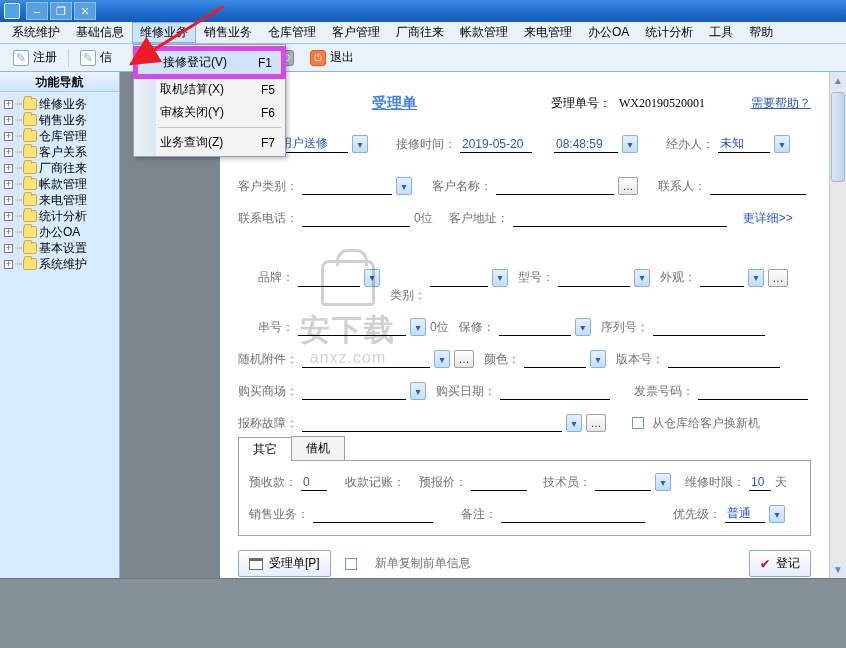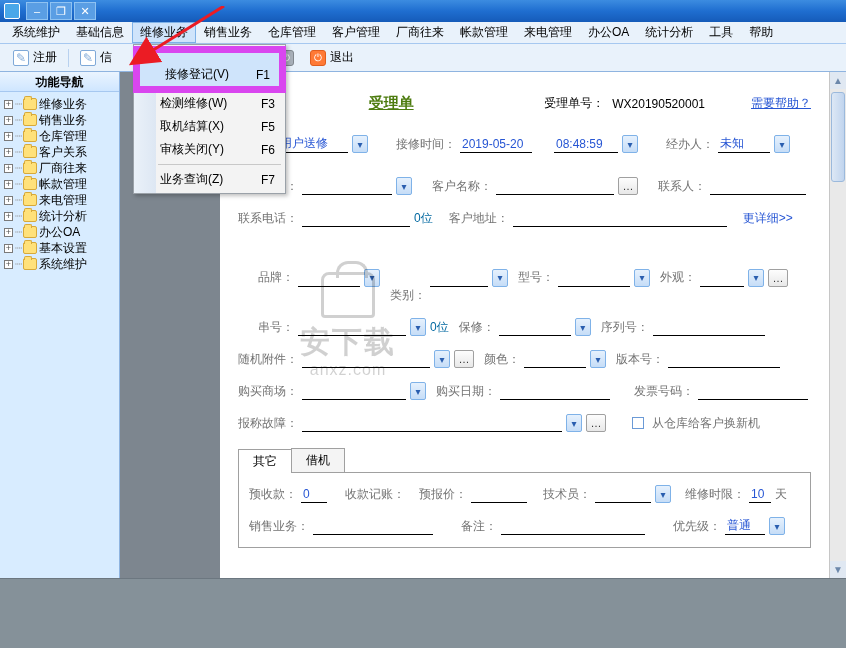--- a/index.html
+++ b/index.html
@@ -79,47 +79,47 @@
   .dotline { width:6px; text-align:center; color:#9a9a9a; }
 
   .gutter { width:100px; background:#7d868f; }
 
   .content {
     flex:1; background:#fff; position:relative; padding:10px 12px 6px 12px;
   }
 
   
   .hdr-row { display:flex; align-items:center; }
-  .hdr-title { flex:1; text-align:center; font-size:15px; font-weight:bold; color:#4d7c0f; }
-  .hdr-right { display:flex; align-items:center; gap:8px; }
+  .hdr-title { flex:1; text-align:center; font-size:15px; font-weight:bold; color:#3b82f6; }
+  .hdr-right { display:flex; align-items:center; gap:8px;font-family:Liberation Serif, serif; }
   .help-link { color:#2756d4; text-decoration:underline; cursor:pointer; }
 
   .form-row { display:flex; align-items:center; gap:4px; margin-top:14px; flex-wrap:nowrap; }
   label.lab { font-size:12px; color:#737373; white-space:nowrap; }
   input.txt {
     border:none; border-bottom:1px solid #000; background:transparent;
     font-size:12px; padding:0 2px; height:18px;
   }
   .combo-btn {
     width:16px; height:18px; background:linear-gradient(to bottom,#e6f1fd,#c6ddf7);
     border:1px solid #7fb2e8; border-radius:2px; display:inline-flex;
     align-items:center; justify-content:center; color:#2a5eaf; font-size:10px;
     cursor:pointer;
   }
   .ell-btn {
     width:20px; height:18px; border:1px solid #a0a0a0; border-radius:2px;
     background:linear-gradient(to bottom,#fdfdfd,#e8e8e8);
     display:inline-flex; align-items:center; justify-content:center;
     font-size:11px; cursor:pointer; color:#333;
   }
-  .red { color:#0369a1; }
+  .red { color:#737373; }
   .blue { color:#2756d4; }
 
   
-  .tabs { margin-top:16px; }
+  .tabs { margin-top:4px; }
   .tabstrip { display:flex; border-bottom:1px solid #a0a0a0; }
   .tab {
     border:1px solid #a0a0a0; border-bottom:none; padding:3px 14px;
     background:#f4f4f4; margin-right:-1px; cursor:pointer;
   }
   .tab.active { background:#fff; position:relative; top:1px; }
   .tabpage { border:1px solid #a0a0a0; border-top:none; padding:12px 10px; }
 
   .footer-btn {
     border:1px solid #8aa6c9; border-radius:2px; padding:4px 10px;
@@ -135,21 +135,21 @@
   
   .dropdown {
     position:absolute; top:44px; left:133px; width:153px;
     background:#f3f3f3; border:1px solid #9aa1a8; box-shadow:2px 2px 4px rgba(0,0,0,.25);
     z-index:50; font-size:12px;
   }
   .dropdown .dd-row {
     display:flex; align-items:center; justify-content:space-between;
     padding:3px 10px 3px 26px; cursor:default; position:relative;
   }
-  .dropdown .dd-row.sel { background:#cfe4fb; border:7px solid #d946ef; margin:-1px; padding:13px 9px 3px 25px;}
+  .dropdown .dd-row.sel { background:#cfe4fb; border:5px solid #d946ef; margin:-1px; padding:3px 9px 3px 25px;}
   .dropdown .dd-sep { height:1px; background:#c8c8c8; margin:3px 4px 3px 24px; }
   .dropdown { padding:2px 0;}
   .dropdown::before { content:""; position:absolute; left:0; top:0; bottom:0; width:22px;
     background:linear-gradient(to right,#eaf1f9,#dde7f3); }
 
   
   .red-arrow { position:absolute; top:6px; left:128px; z-index:60; pointer-events:none; }
 
   
   .watermark {
@@ -233,24 +233,20 @@
   </defs>
   <line x1="96" y1="0" x2="6" y2="56" stroke="#eb1c24" stroke-width="3" marker-end="url(#ah)"></line>
 </svg>
 
 <div class="dropdown">
   <div class="dd-row sel">
     <span>接修登记(V)</span>
     <span>F1</span>
   </div>
   <div class="dd-row">
-    <span>检测维修(W)</span>
-    <span>F3</span>
-  </div>
-  <div class="dd-row">
     <span>取机结算(X)</span>
     <span>F5</span>
   </div>
   <div class="dd-row">
     <span>审核关闭(Y)</span>
     <span>F6</span>
   </div>
   <div class="dd-sep"></div>
   <div class="dd-row">
     <span>业务查询(Z)</span>
@@ -339,21 +335,21 @@
   <div style="flex:1; position:relative; background:#7d868f;">
     <div class="bottom-chrome"></div>
     <div class="scroll-v" style="top:0; bottom:70px;">
       <div class="arrow up">▲</div>
       <div class="thumb"></div>
       <div class="arrow down">▼</div>
     </div>
 
     <div class="content" style="position:absolute; left:0; right:17px; top:0; bottom:70px; background:#fff; overflow:hidden; padding:22px 18px 8px 18px;">
 
-      <div class="watermark" style="left:80px; top:200px;">
+      <div class="watermark" style="left:80px; top:188px;">
         <div class="wm-box"></div>
         <div class="wm-zh">安下载</div>
         <div class="wm-en">anxz.com</div>
       </div>
 
       <div class="hdr-row">
         <div class="hdr-title" style="text-decoration:underline;">受理单</div>
         <div class="hdr-right">
           <span>受理单号：</span>
           <span>WX20190520001</span>
@@ -486,16 +482,30 @@
             <input class="txt" style="width: 120px;">
             <label class="lab" style="margin-left:24px;">备注：</label>
             <input class="txt" style="width: 144px;">
             <label class="lab" style="margin-left:24px;">优先级：</label>
             <input class="txt blue" style="width: 40px;" value="普通">
             <span class="combo-btn">▾</span>
           </div>
         </div>
       </div>
 
+      <div class="form-row" style="margin-top:14px; justify-content:space-between;">
+        <div style="display:flex; align-items:center; gap:14px;">
+          <div class="footer-btn">
+            <span class="print-ic"></span>
+            <span>受理单[P]</span>
+          </div>
+          <span class="chk"></span>
+          <label class="lab">新单复制前单信息</label>
+        </div>
+        <div class="footer-btn">
+          <span class="check-ic">✔</span>
+          <span>登记</span>
+        </div>
+      </div>
 
     </div>
   </div>
 </div>
 
 </body></html>

